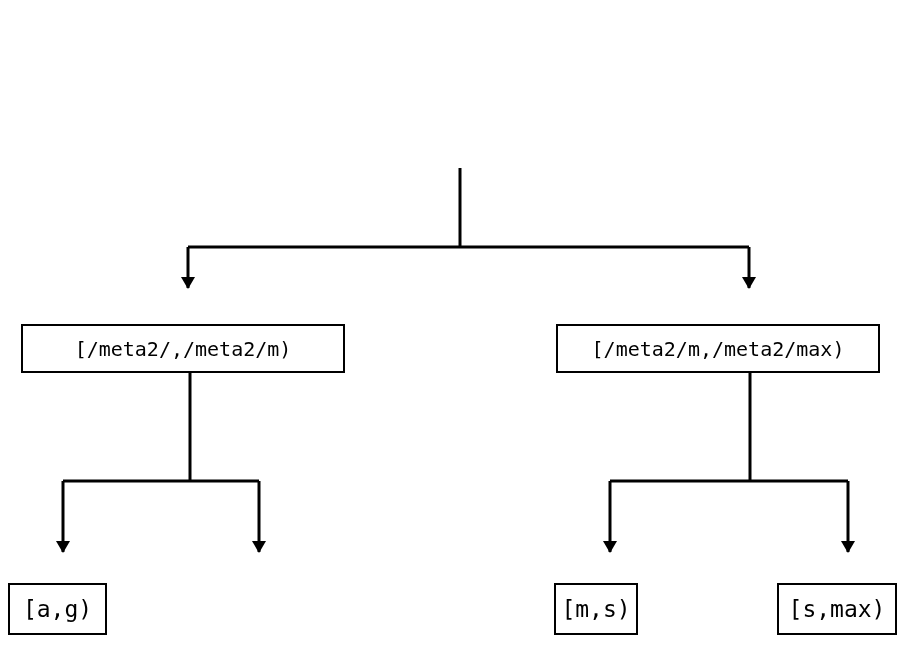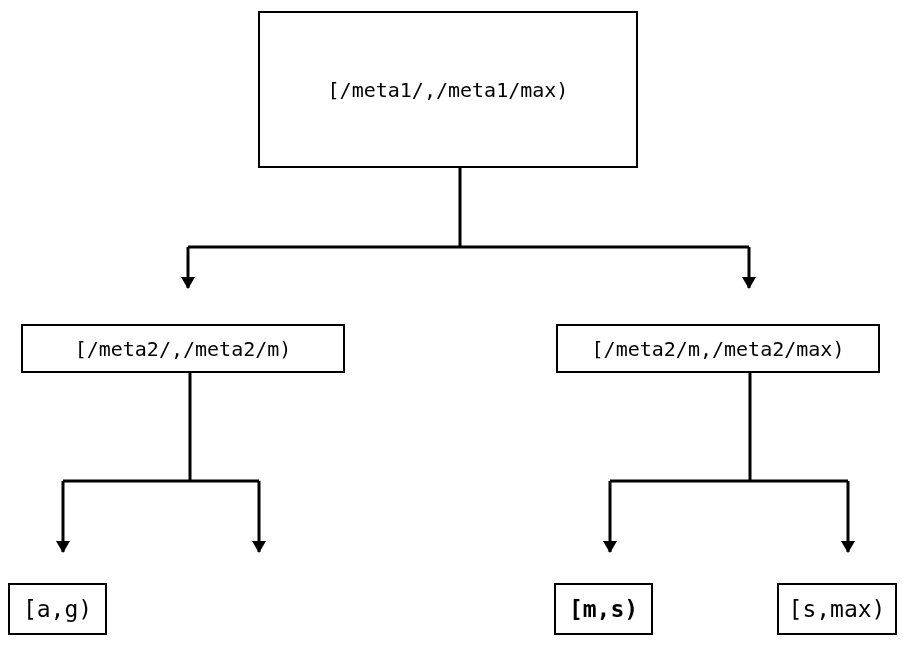--- a/index.html
+++ b/index.html
@@ -66,21 +66,21 @@
   #node-meta2-low .node-label,
   #node-meta2-high .node-label { font-size: 20px; }
   
   .leaf {
     top: 583px;
     height: 52px;
   }
   .leaf .node-label { font-size: 23px; }
   #node-leaf-ag   { left: 8px;   width: 99px; }
   #node-leaf-gm   { left: 204px; width: 100px; }
-  #node-leaf-ms   { left: 554px; width: 99px; font-weight: bold; }
+  #node-leaf-ms   { left: 554px; width: 84px; }
   #node-leaf-smax { left: 777px; width: 120px; }
 </style>
 </head>
 <body>
 
 <div id="diagram-canvas">
 
   <svg id="edge-layer" width="912" height="652" viewBox="0 0 912 652" xmlns="http://www.w3.org/2000/svg">
     <defs>
       <marker id="arrow-down" markerWidth="14" markerHeight="12" refX="7" refY="11" orient="0" markerUnits="userSpaceOnUse">
@@ -103,23 +103,20 @@
     </g>
 
     <g>
       <path d="M 750 373 L 750 481" stroke="#000000" stroke-width="3" fill="none"></path>
       <path d="M 610 481 L 848 481" stroke="#000000" stroke-width="3" fill="none"></path>
       <path d="M 610 481 L 610 552" stroke="#000000" stroke-width="3" fill="none" marker-end="url(#arrow-down)"></path>
       <path d="M 848 481 L 848 552" stroke="#000000" stroke-width="3" fill="none" marker-end="url(#arrow-down)"></path>
     </g>
   </svg>
 
-  <div class="node" id="node-root">
-    <span class="node-label">[/meta1/,/meta1/max)</span>
-  </div>
 
   <div class="node" id="node-meta2-low">
     <span class="node-label">[/meta2/,/meta2/m)</span>
   </div>
 
   <div class="node" id="node-meta2-high">
     <span class="node-label">[/meta2/m,/meta2/max)</span>
   </div>
 
   <div class="node leaf" id="node-leaf-ag">

